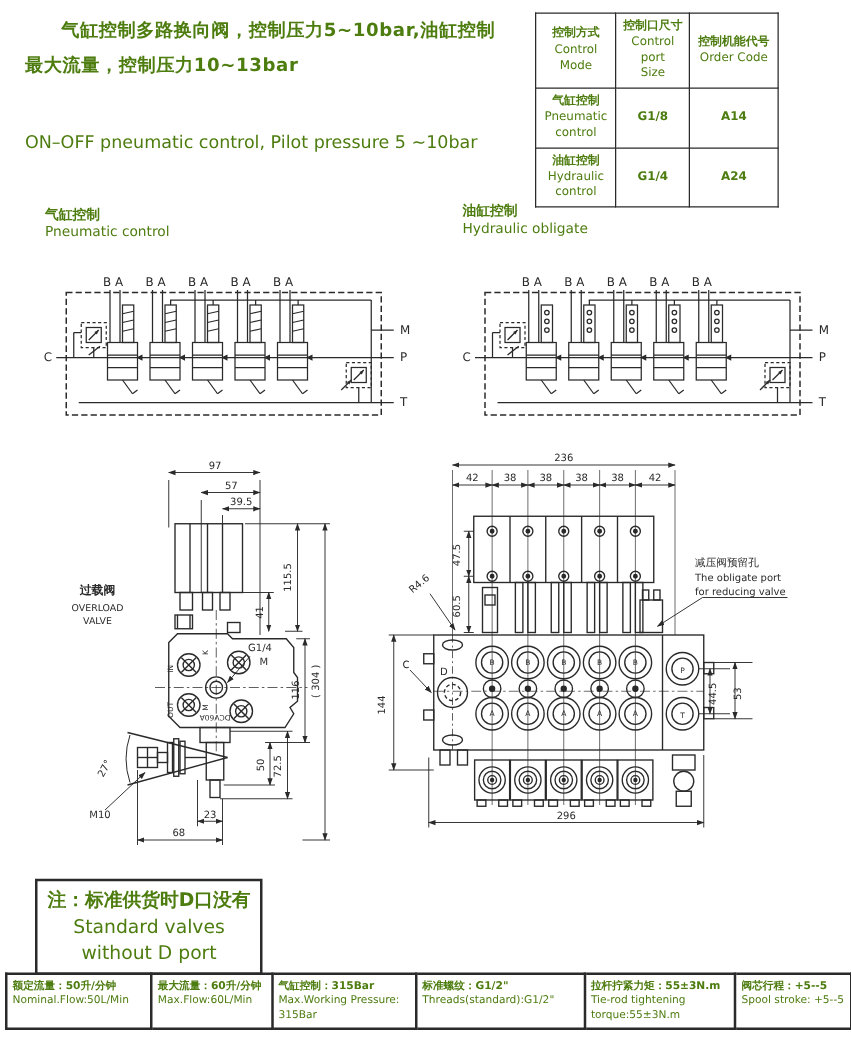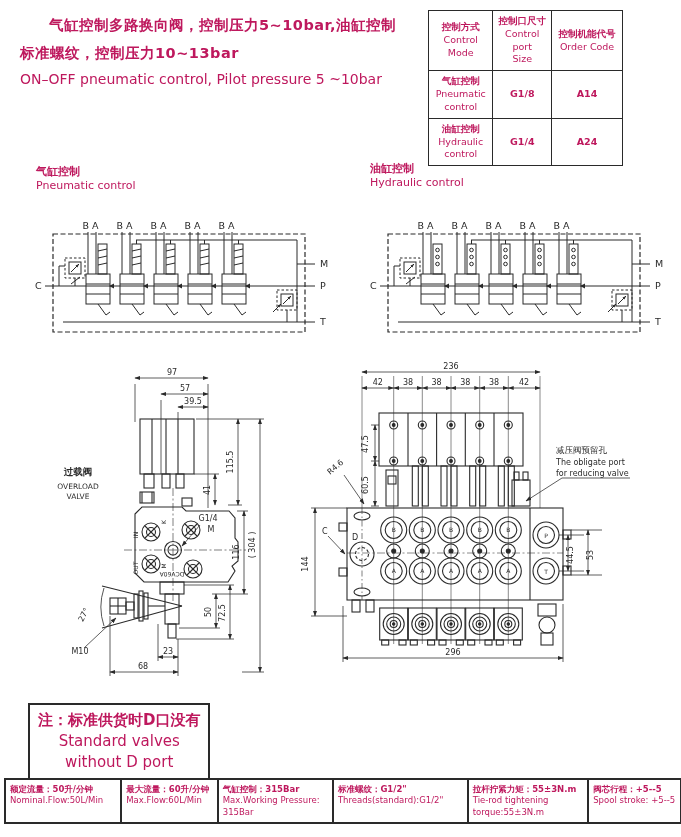--- a/index.html
+++ b/index.html
@@ -1,23 +1,23 @@
 <!DOCTYPE html>
 <html><head>
 <meta charset="utf-8">
 <style>
   html,body{margin:0;padding:0;background:#e8e8e8;}
   .page{position:relative;width:681px;height:837px;background:#ffffff;
-        font-family:"DejaVu Sans","Liberation Sans",sans-serif;color:#be185d;overflow:hidden;}
+        font-family:"DejaVu Sans","Liberation Sans",sans-serif;color:#4d7c0f;overflow:hidden;}
   
   .intro{position:absolute;left:20px;top:12px;width:412px;}
   .intro p{margin:0;}
   .intro .zh{font-size:14.5px;font-weight:bold;line-height:1.9;letter-spacing:.5px;}
   .intro .zh.indent{text-indent:2em;}
-  .intro .en{font-size:14px;line-height:1.85;}
+  .intro .en{font-size:14px;line-height:1.85;margin-top:35px;}
   
   table.ctl{position:absolute;left:428px;top:10px;width:195px;border-collapse:collapse;}
   table.ctl th,table.ctl td{border:1.8px solid #2a2a2a;font-size:9.5px;font-weight:normal;
         text-align:center;vertical-align:middle;padding:4px 1px;white-space:pre-line;line-height:1.35;}
   table.ctl th::first-line,table.ctl td::first-line{font-weight:bold;}
   
   .schem-title{position:absolute;font-size:11px;line-height:1.25;}
   .schem-title .zh{font-weight:bold;}
   
   .note{position:absolute;left:28px;top:703px;border:2px solid #2a2a2a;padding:5px 8px;
@@ -31,21 +31,21 @@
   svg{position:absolute;}
   svg text{font-family:"DejaVu Sans","Liberation Sans",sans-serif;fill:#2a2a2a;}
 </style>
 </head>
 <body>
 
 <div class="page">
 
   <div class="intro">
     <p class="zh indent">气缸控制多路换向阀，控制压力5~10bar,油缸控制</p>
-    <p class="zh">标准螺纹，控制压力10~13bar</p>
+    <p class="zh">最大流量，控制压力10~13bar</p>
     <p class="en">ON–OFF pneumatic control, Pilot pressure 5 ~10bar</p>
   </div>
 
   <table class="ctl">
     <colgroup>
         <col style="width:66px">
         <col style="width:64px">
         <col style="width:83px">
       </colgroup>
     <tbody>
@@ -74,21 +74,21 @@
     </tr>
   </tbody>
     </table>
 
   <div class="schem-title" style="left:36px;top:165px;">
     <div class="zh">气缸控制</div>
     <div>Pneumatic control</div>
   </div>
   <div class="schem-title" style="left:370px;top:162px;">
     <div class="zh">油缸控制</div>
-    <div>Hydraulic control</div>
+    <div>Hydraulic obligate</div>
   </div>
 
   <svg style="left:33px;top:220px;" width="300" height="126" viewBox="0 0 300 126">
     <g stroke="#2a2a2a" fill="none" stroke-width="1">
       <rect x="20" y="14" width="252" height="98" stroke-dasharray="5,2.5" stroke-width="1.2"></rect>
       <line x1="12" y1="66" x2="282" y2="66"></line>
       <line x1="103" y1="20" x2="264" y2="20"></line>
       <line x1="264" y1="20" x2="264" y2="102"></line>
       <line x1="264" y1="44" x2="282" y2="44"></line>
       <line x1="30" y1="102" x2="282" y2="102"></line>

